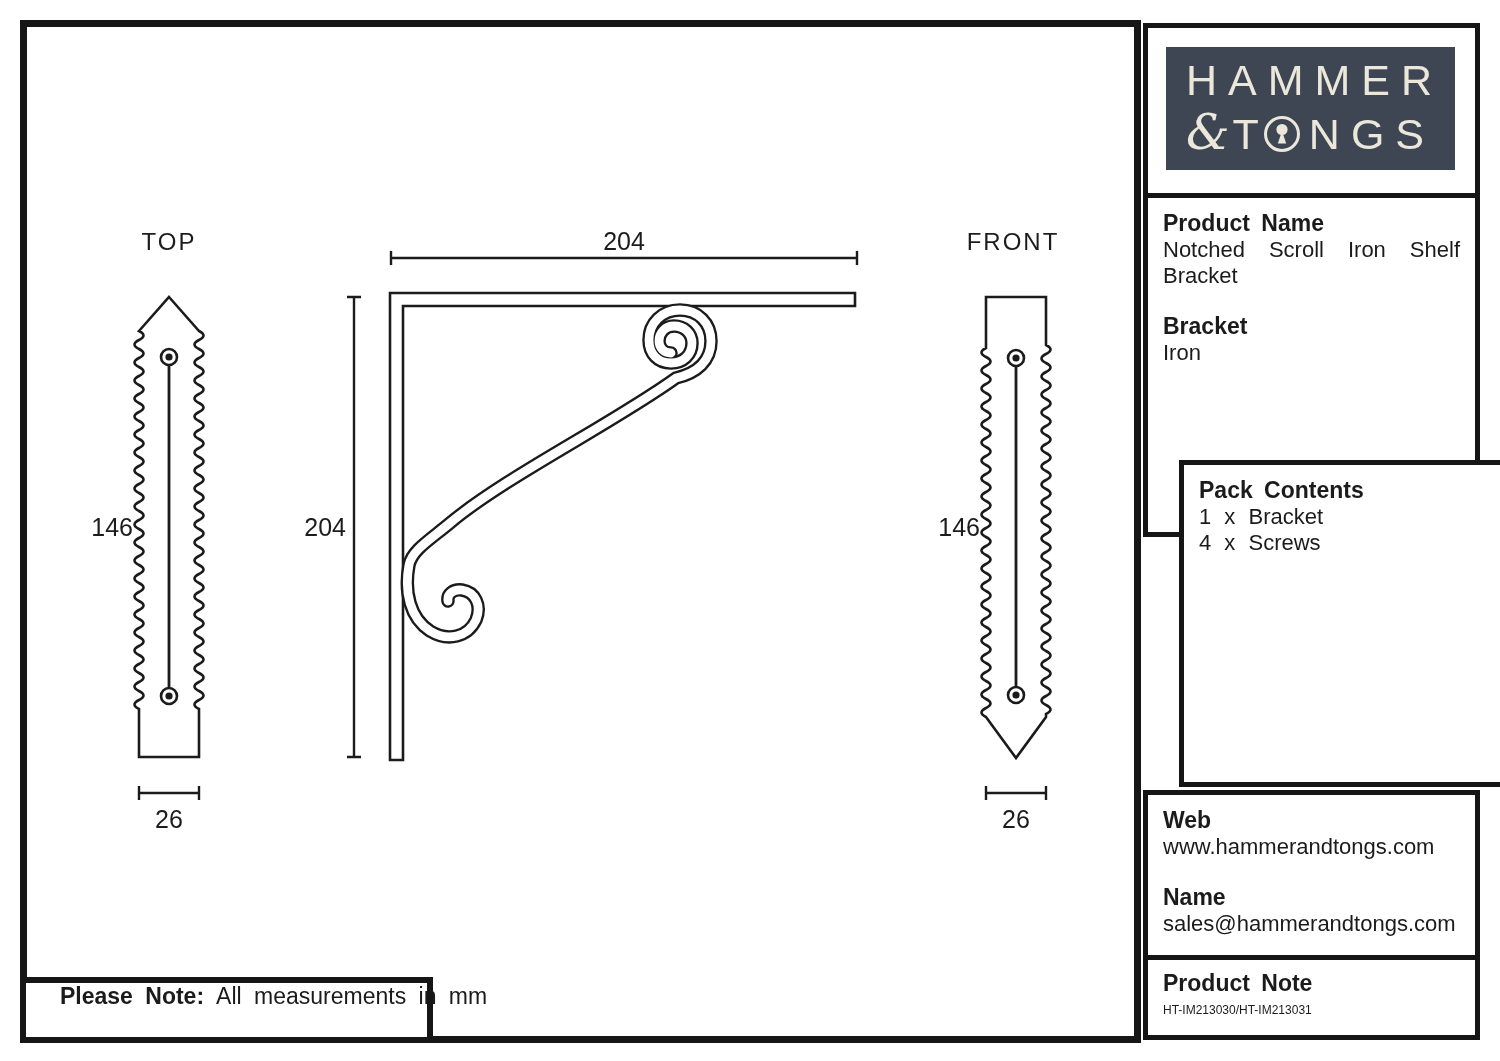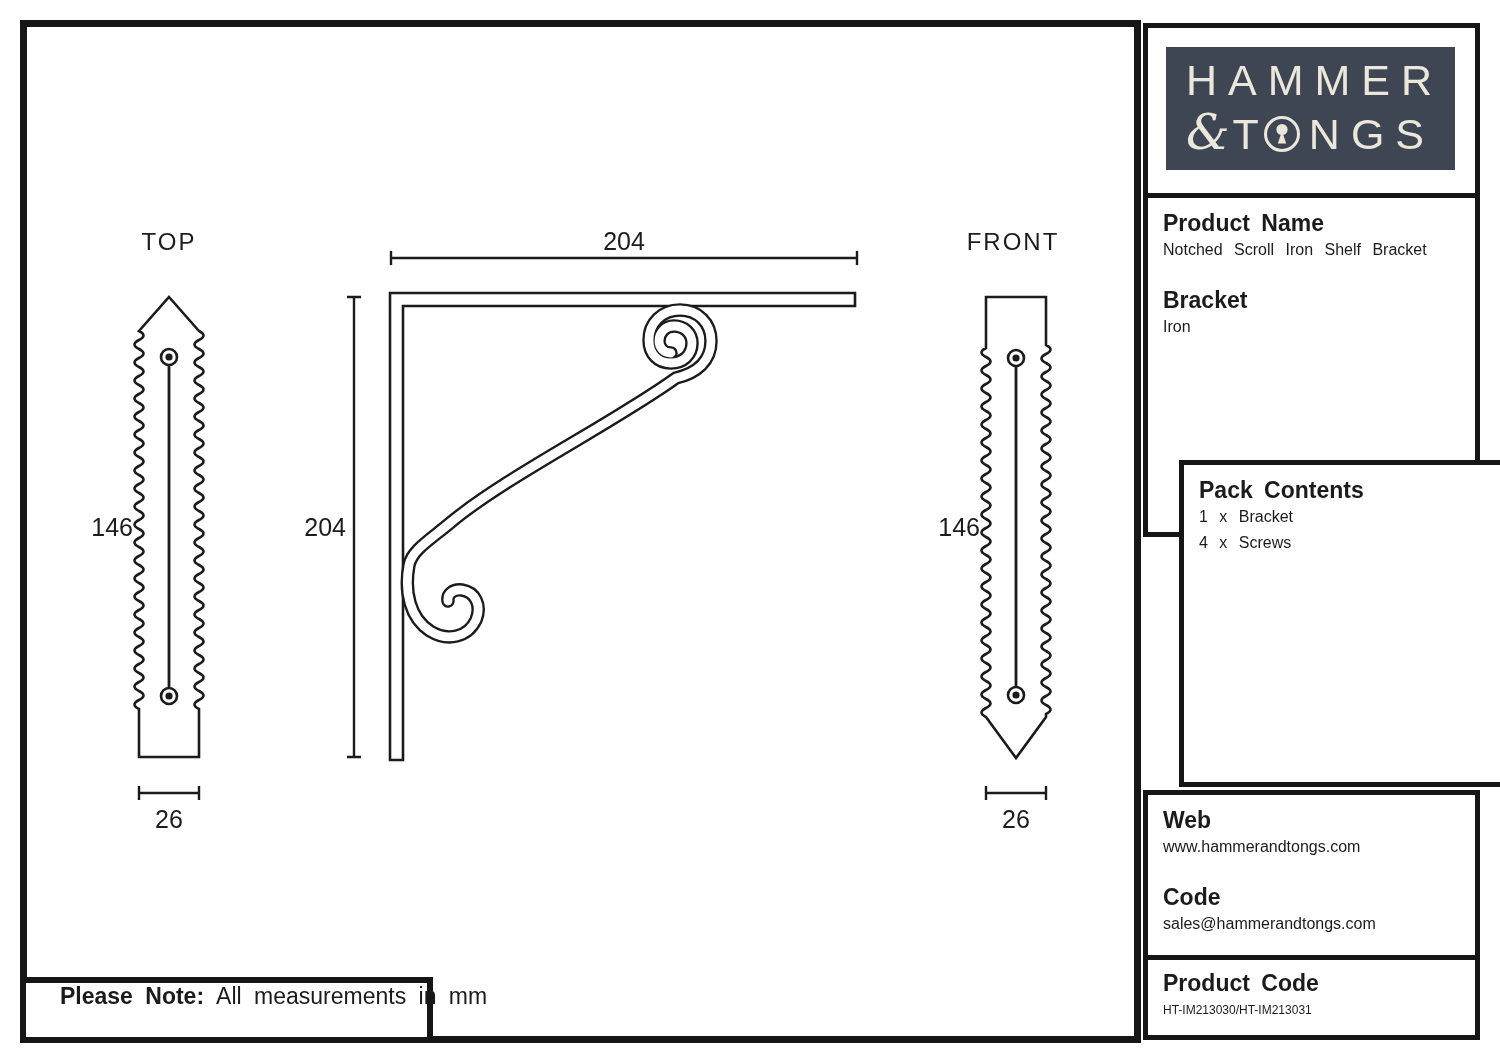--- a/index.html
+++ b/index.html
@@ -30,21 +30,21 @@
   
   .sb{position:absolute;left:1143px;width:337px;border:5px solid #161616;
       box-sizing:border-box;background:#fff;z-index:2;}
   .sb1{top:23px;height:176px;}
   .sb2{top:193px;height:344px;}
   .sb3{top:460px;height:327px;margin-left:36px;}
   .sb4{top:790px;height:192px;}
   .sb5{top:955px;height:85px;}
   .sb .inner{padding:12px 15px;}
   .h{font-weight:bold;font-size:23px;word-spacing:5px;line-height:27px;}
-  .v{font-size:16px;word-spacing:7px;line-height:26px;}
+  .v{font-size:22px;word-spacing:7px;line-height:26px;}
   .justify{text-align:justify;}
   .gap{height:24px;}
 
   
   .logo{position:absolute;left:18px;top:19px;width:289px;height:123px;
         background:#3e4654;color:#ece7db;text-align:center;overflow:hidden;}
   .logo-line1{font-size:43px;letter-spacing:11px;margin-top:9px;margin-left:8px;}
   .logo-line2{display:flex;justify-content:center;align-items:center;height:58px;}
   .logo-amp{font-family:"DejaVu Serif",serif;font-style:italic;font-size:49px;
             line-height:1;margin-right:3px;transform:translateY(-2px);}
@@ -146,25 +146,25 @@
       <div class="v">1 x Bracket</div>
       <div class="v">4 x Screws</div>
     </div>
   </div>
 
   <div class="sb sb4">
     <div class="inner">
       <div class="h">Web</div>
       <div class="v">www.hammerandtongs.com</div>
       <div class="gap"></div>
-      <div class="h">Code</div>
+      <div class="h">Name</div>
       <div class="v">sales@hammerandtongs.com</div>
     </div>
   </div>
 
   <div class="sb sb5">
     <div class="inner" style="padding-top:10px;">
-      <div class="h">Product Code</div>
+      <div class="h">Product Note</div>
       <div class="v" style="font-size:12px;">HT-IM213030/HT-IM213031</div>
     </div>
   </div>
 
 </div>
 
 </body></html>

